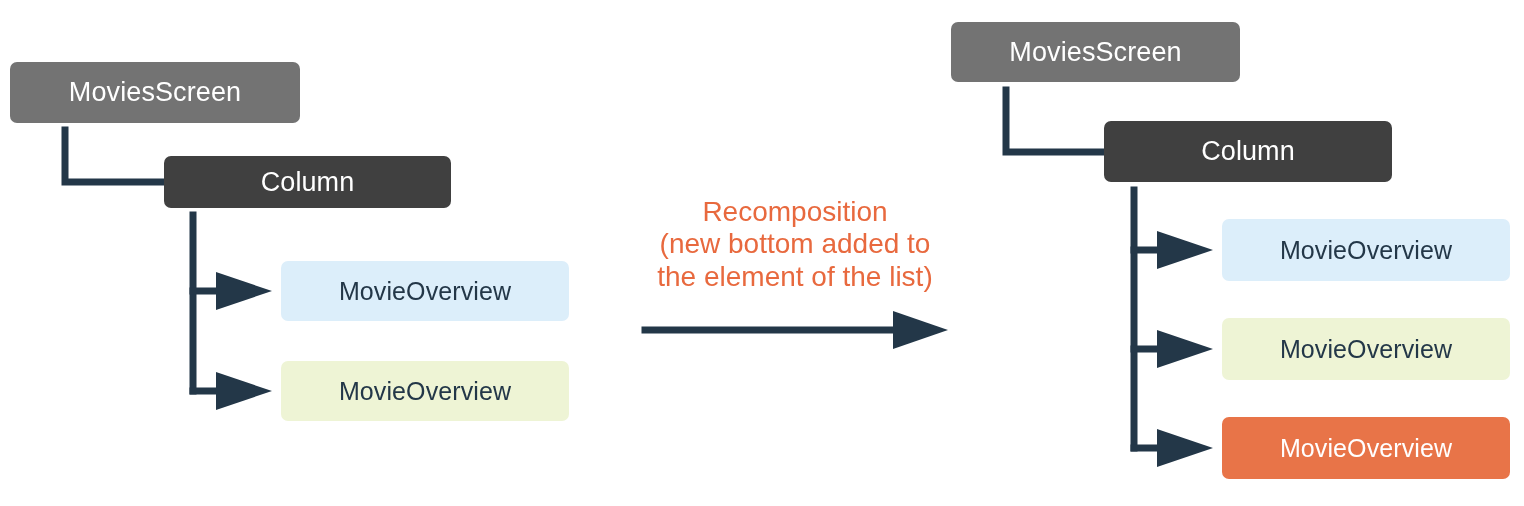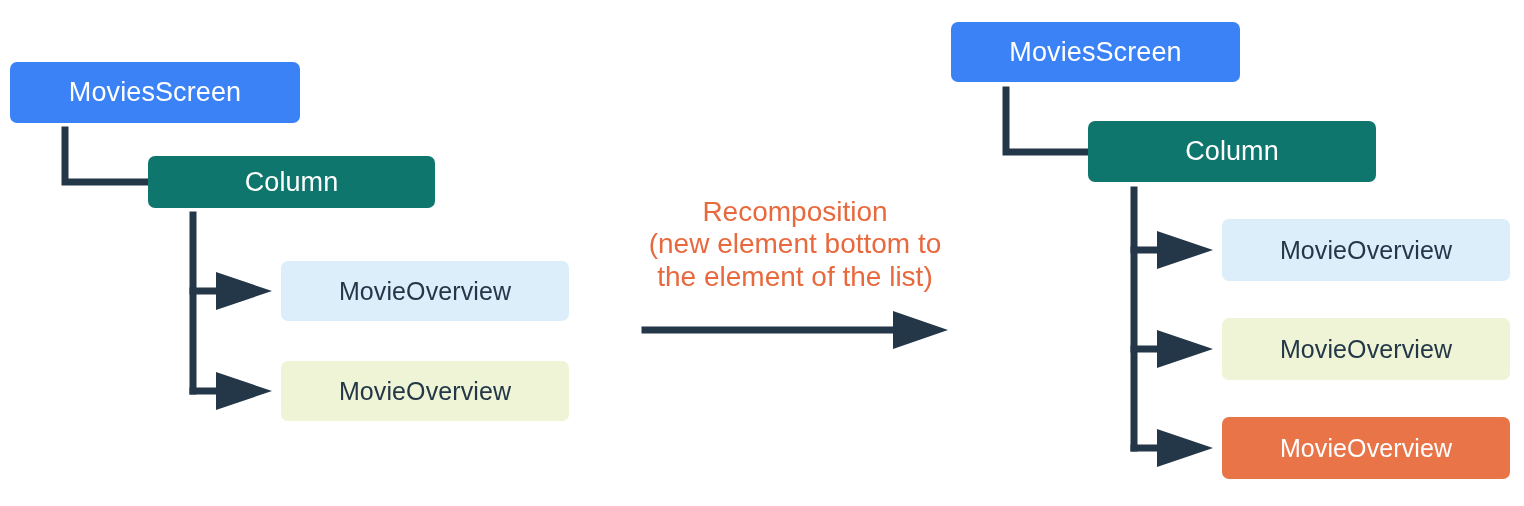--- a/index.html
+++ b/index.html
@@ -20,26 +20,27 @@
     box-sizing: border-box;
     border-radius: 7px;
     display: flex;
     align-items: center;
     justify-content: center;
     text-align: center;
     white-space: nowrap;
     letter-spacing: 0.1px;
   }
   .node-green {
-    background: #3b82f6;
+    background: #737373;
     color: #ffffff;
   }
   .node-blue {
-    background: #0f766e;
+    background: #404040;
     color: #ffffff;
+    margin-left: 16px;
   }
   .node-lightblue {
     background: #DCEEFA;
     color: #233748;
   }
   .node-paleyellow {
     background: #EEF4D5;
     color: #233748;
   }
   .node-orange {
@@ -125,21 +126,21 @@
   <div class="node node-lightblue" style="left:281px; top:261px; width:288px; height:60px; font-size:25px;">
     <span>MovieOverview</span>
   </div>
 
   <div class="node node-paleyellow" style="left:281px; top:361px; width:288px; height:60px; font-size:25px;">
     <span>MovieOverview</span>
   </div>
 
   <div class="caption" style="left:630px; top:196px; width:330px; font-size:28px;">
     <div>Recomposition</div>
-    <div>(new element bottom to</div>
+    <div>(new bottom added to</div>
     <div>the element of the list)</div>
   </div>
 
   <div class="node node-green" style="left:951px; top:22px; width:289px; height:60px; font-size:27px;">
     <span>MoviesScreen</span>
   </div>
 
   <div class="node node-blue" style="left:1088px; top:121px; width:288px; height:61px; font-size:27px;">
     <span>Column</span>
   </div>

